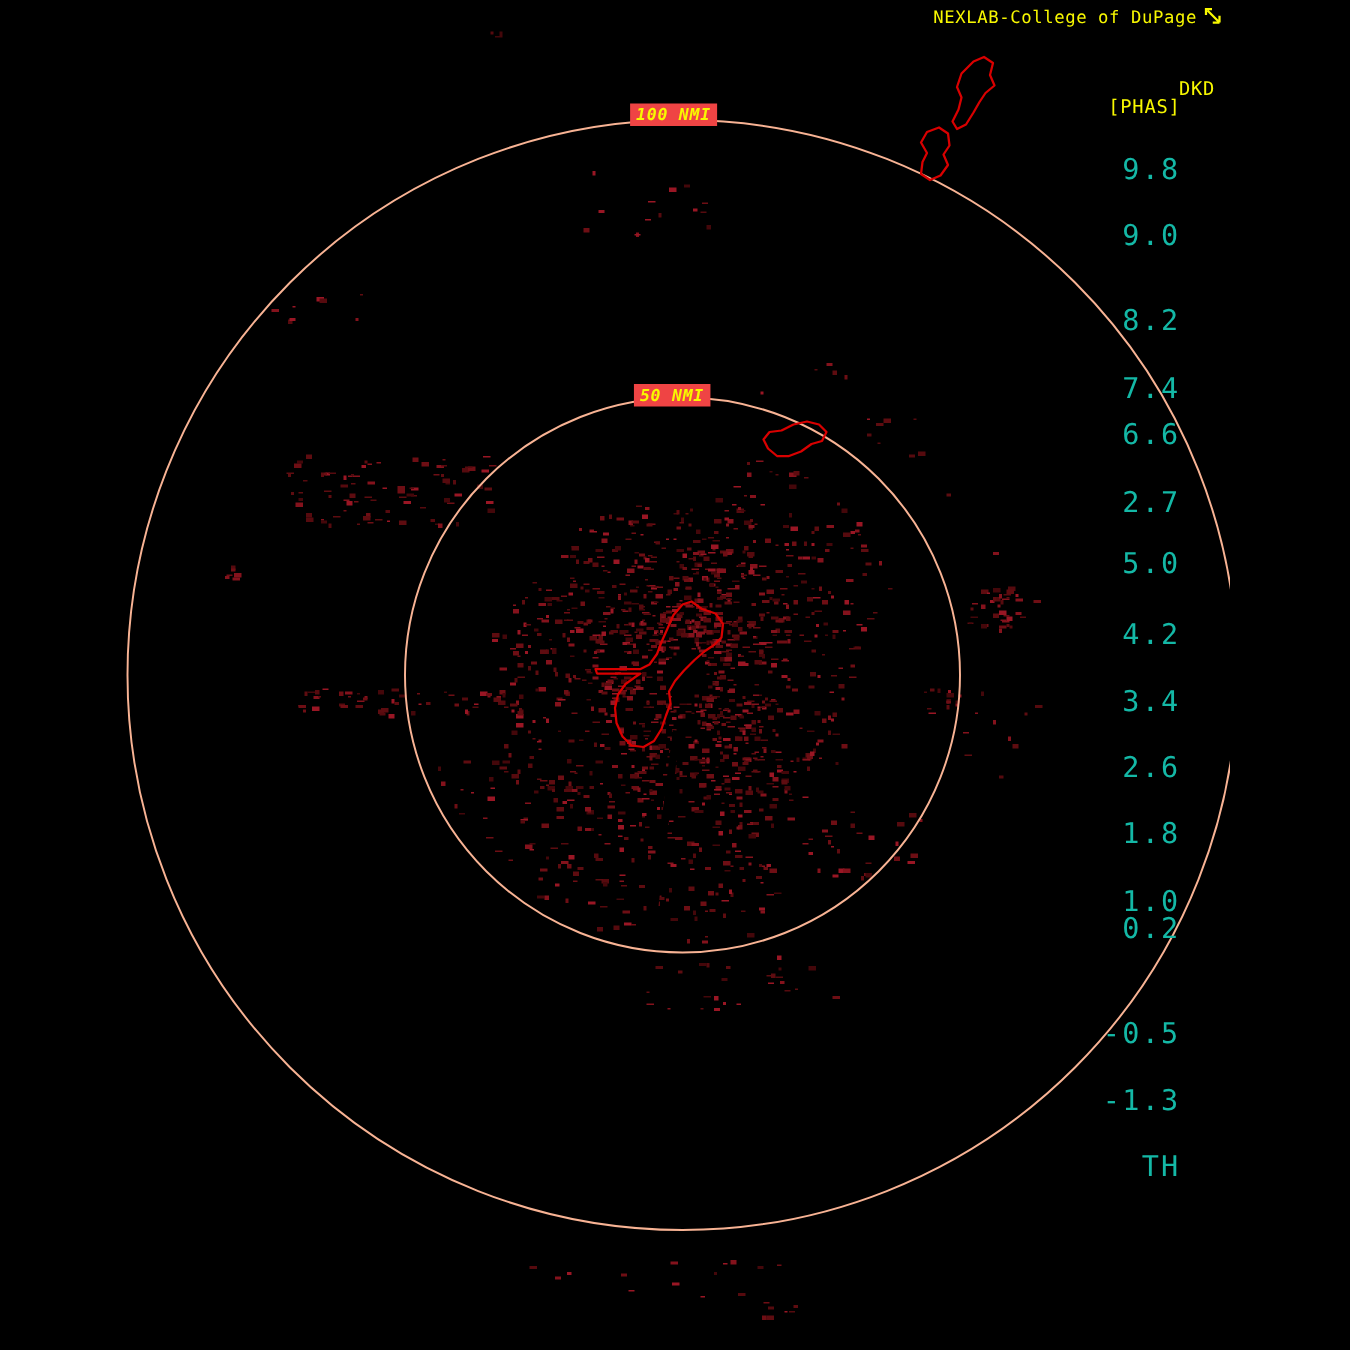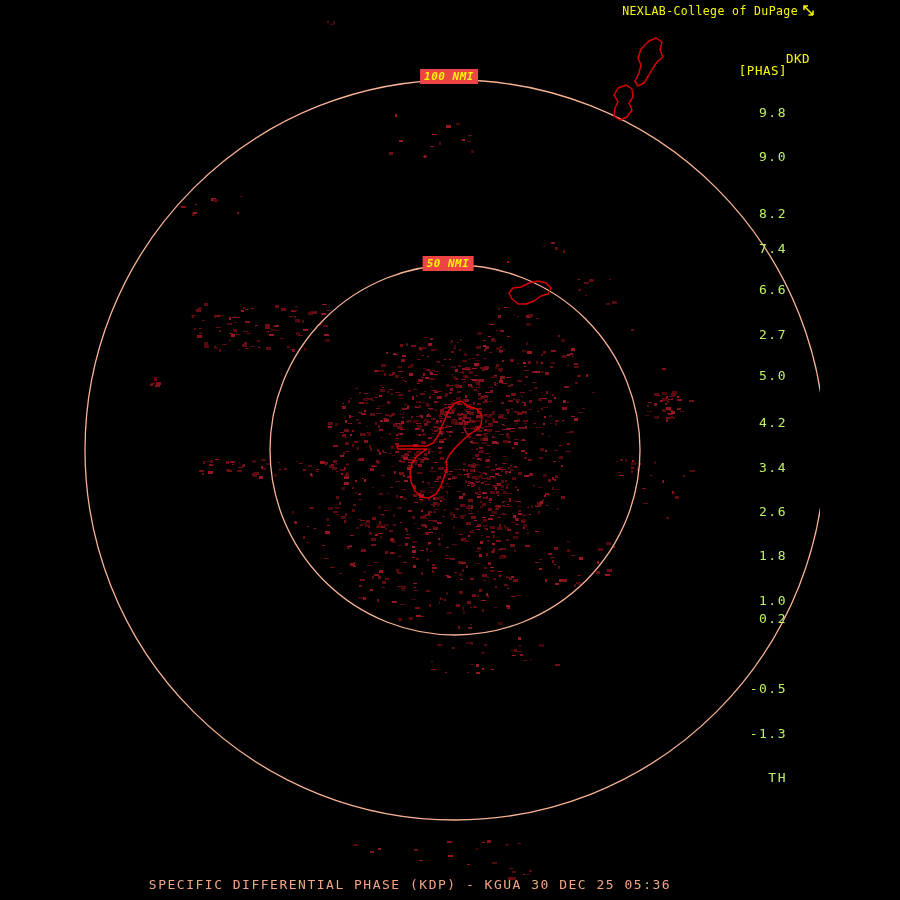--- a/index.html
+++ b/index.html
@@ -26,22 +26,22 @@
     background:#ef4444;padding:1px 4px;white-space:nowrap;letter-spacing:0.5px;
   }
   .ring-label-100{left:449px;top:69px;}
   .ring-label-50{left:448px;top:256px;}
   .colorbar{
     position:absolute;left:871px;top:86px;width:22px;z-index:1;
     border:2px solid #8a00a0;font-size:0;
   }
   .colorbar .seg{width:100%;}
   .cb-label{
-    position:absolute;right:33px;z-index:3;color:#bef264;
-    font-size:13px;letter-spacing:1.5px;line-height:14px;white-space:nowrap;
+    position:absolute;right:33px;z-index:3;color:#14b8a6;
+    font-size:19px;letter-spacing:1.5px;line-height:14px;white-space:nowrap;
   }
   .caption{
     position:absolute;left:0;right:0;top:877px;z-index:3;text-align:center;
     color:#f0a582;font-size:13px;letter-spacing:1.5px;white-space:nowrap;
   }
 </style>
 </head>
 <body>
 
 <div class="stage">
@@ -1707,26 +1707,25 @@
       <path d="M2,6 L2,2 L6,2 M3,3 L11,11 M11,11 L11,6.5 M11,11 L6.5,11" fill="none" stroke="#f8f800" stroke-width="1.5"></path>
     </svg>
   </div>
 
   <div class="prod-code">DKD</div>
   <div class="prod-units">[PHAS]</div>
 
   <div class="ring-label ring-label-100">100 NMI</div>
   <div class="ring-label ring-label-50">50 NMI</div>
 
-  <div class="caption">SPECIFIC DIFFERENTIAL PHASE (KDP) - KGUA 30 DEC 25 05:36</div>
 
 <div class="cb-label" style="top: 106px;">9.8</div>
     <div class="cb-label" style="top: 150px;">9.0</div>
     <div class="cb-label" style="top: 195px; margin-top: 12px;">8.2</div>
-    <div class="cb-label" style="top: 242px;">7.4</div>
+    <div class="cb-label" style="top: 252px;">7.4</div>
     <div class="cb-label" style="top: 283px;">6.6</div>
     <div class="cb-label" style="top: 328px;">2.7</div>
     <div class="cb-label" style="top: 369px; text-align: right;">5.0</div>
     <div class="cb-label" style="top: 416px;">4.2</div>
     <div class="cb-label" style="top: 461px; text-align: center;">3.4</div>
     <div class="cb-label" style="top: 505px;">2.6</div>
     <div class="cb-label" style="top: 549px;">1.8</div>
     <div class="cb-label" style="top: 594px;">1.0</div>
     <div class="cb-label" style="top: 612px;">0.2</div>
     <div class="cb-label" style="top: 682px;">-0.5</div>

